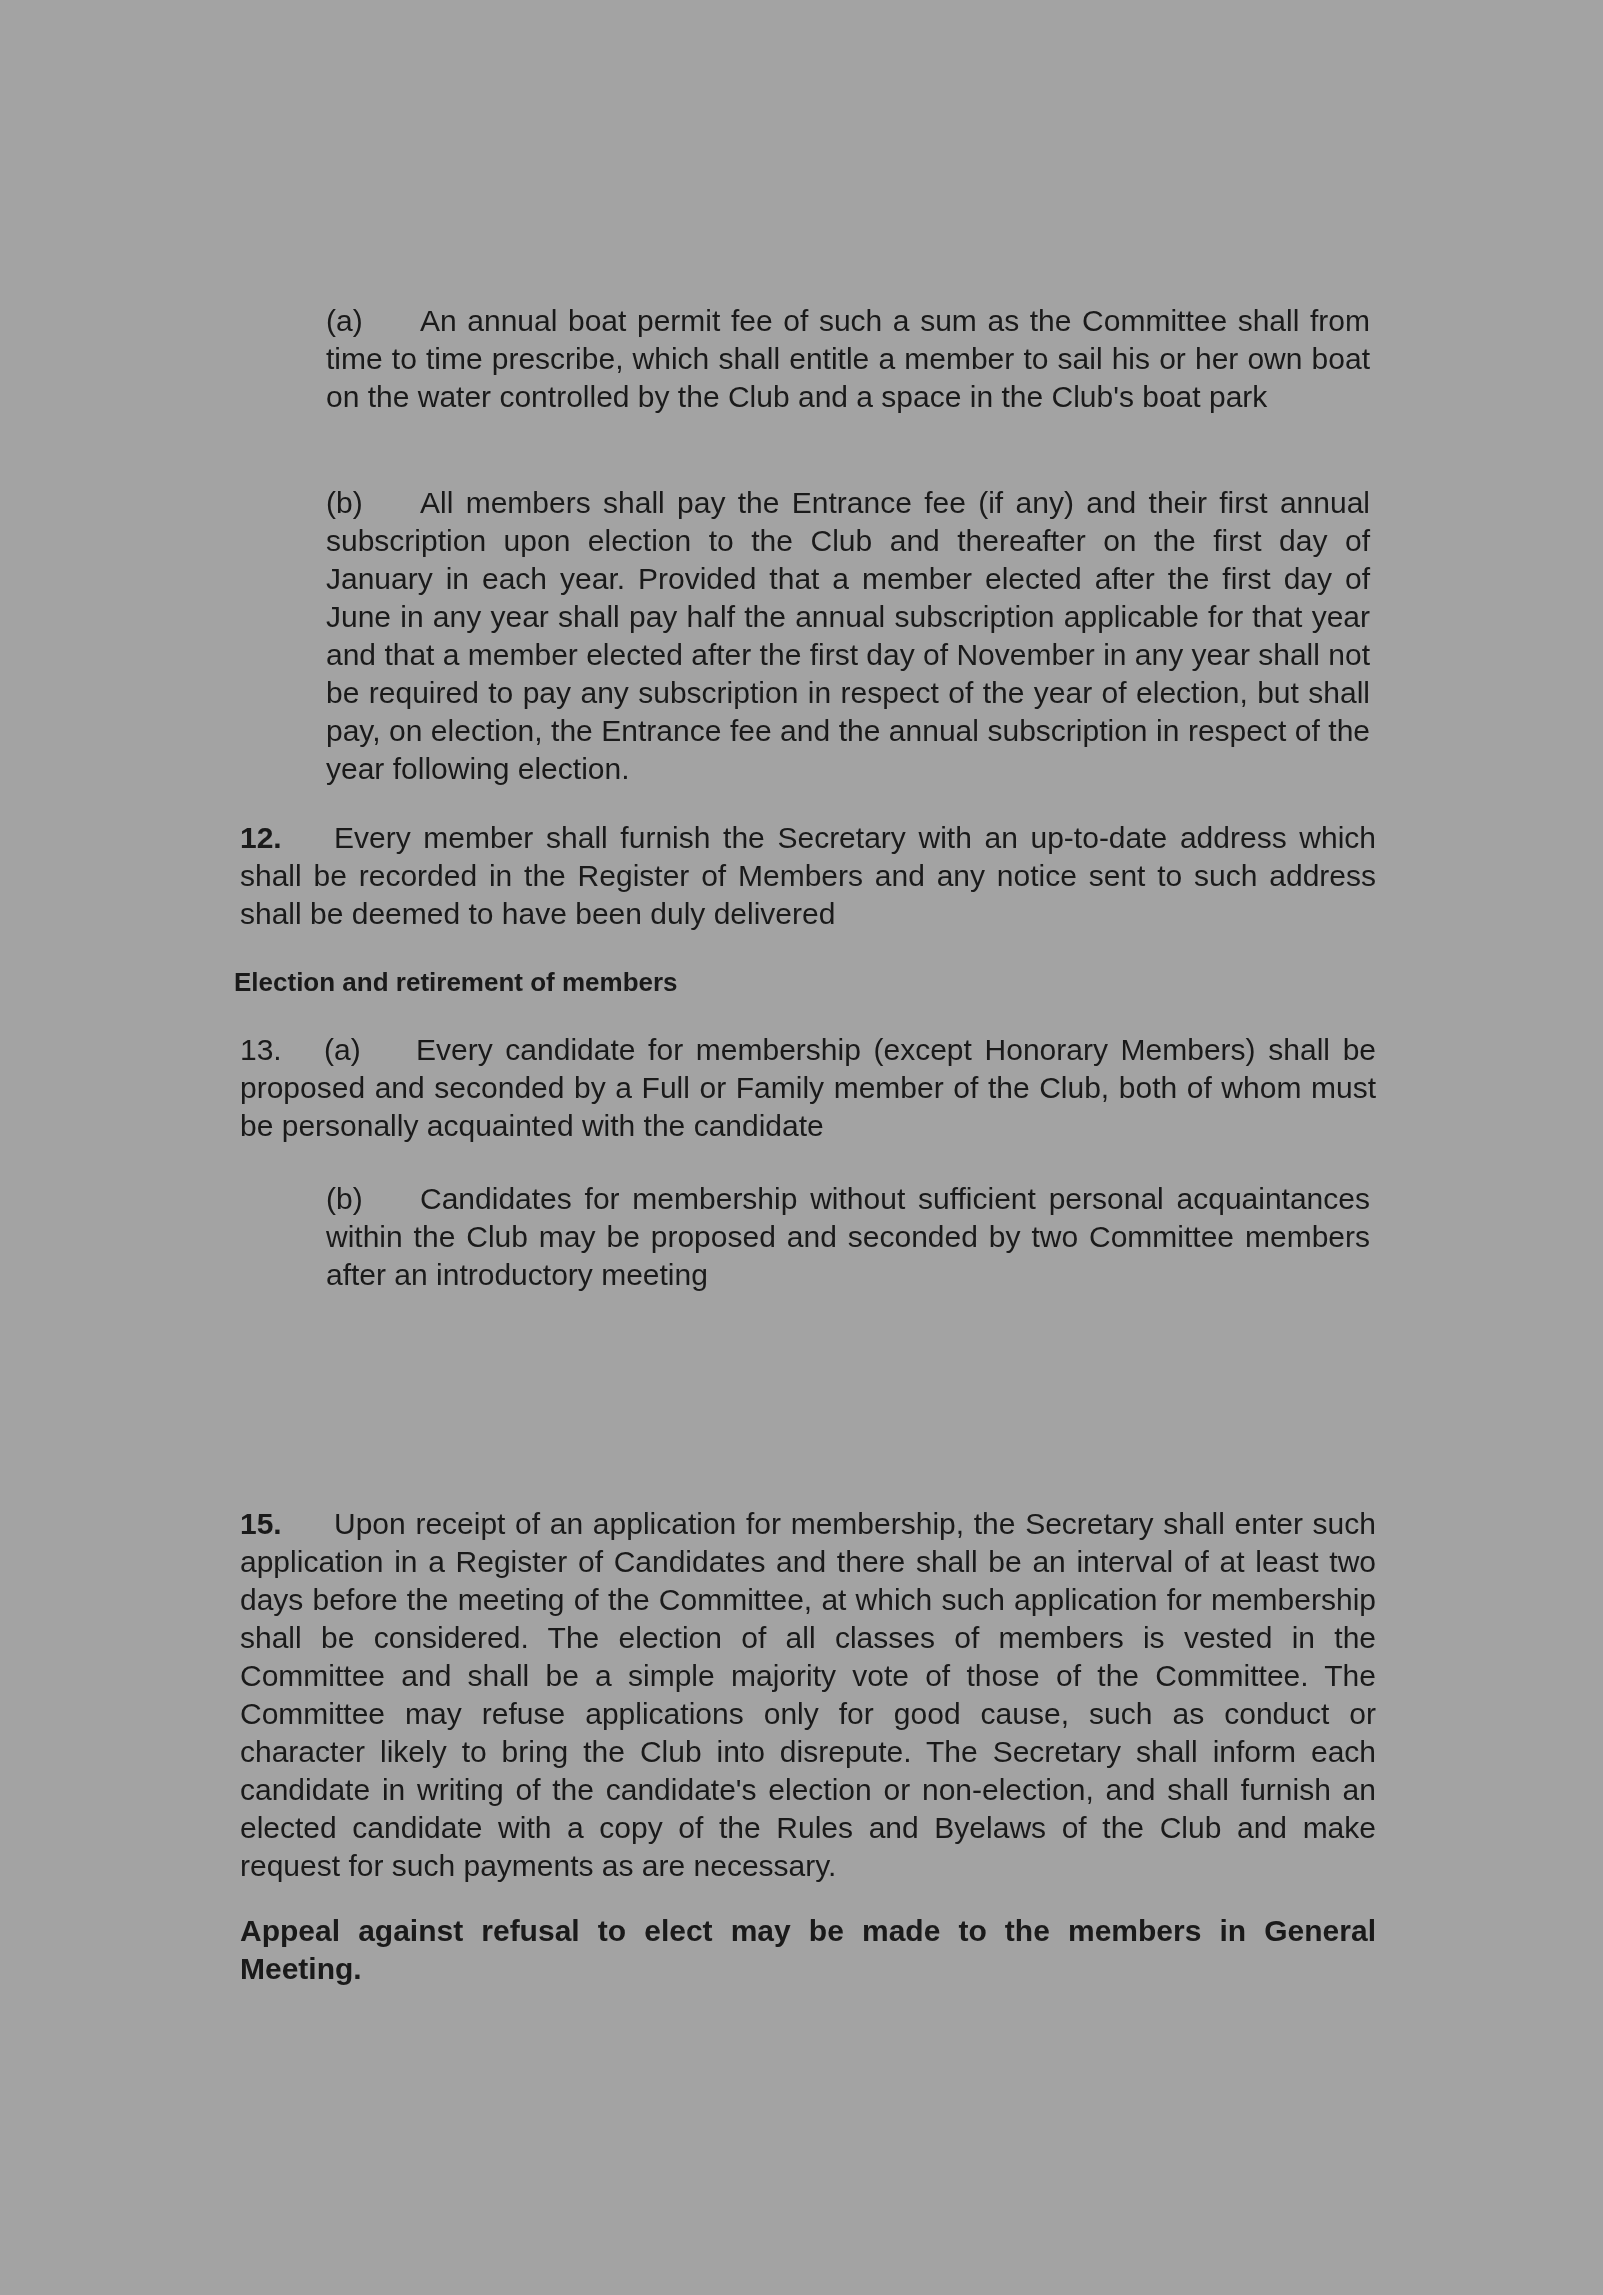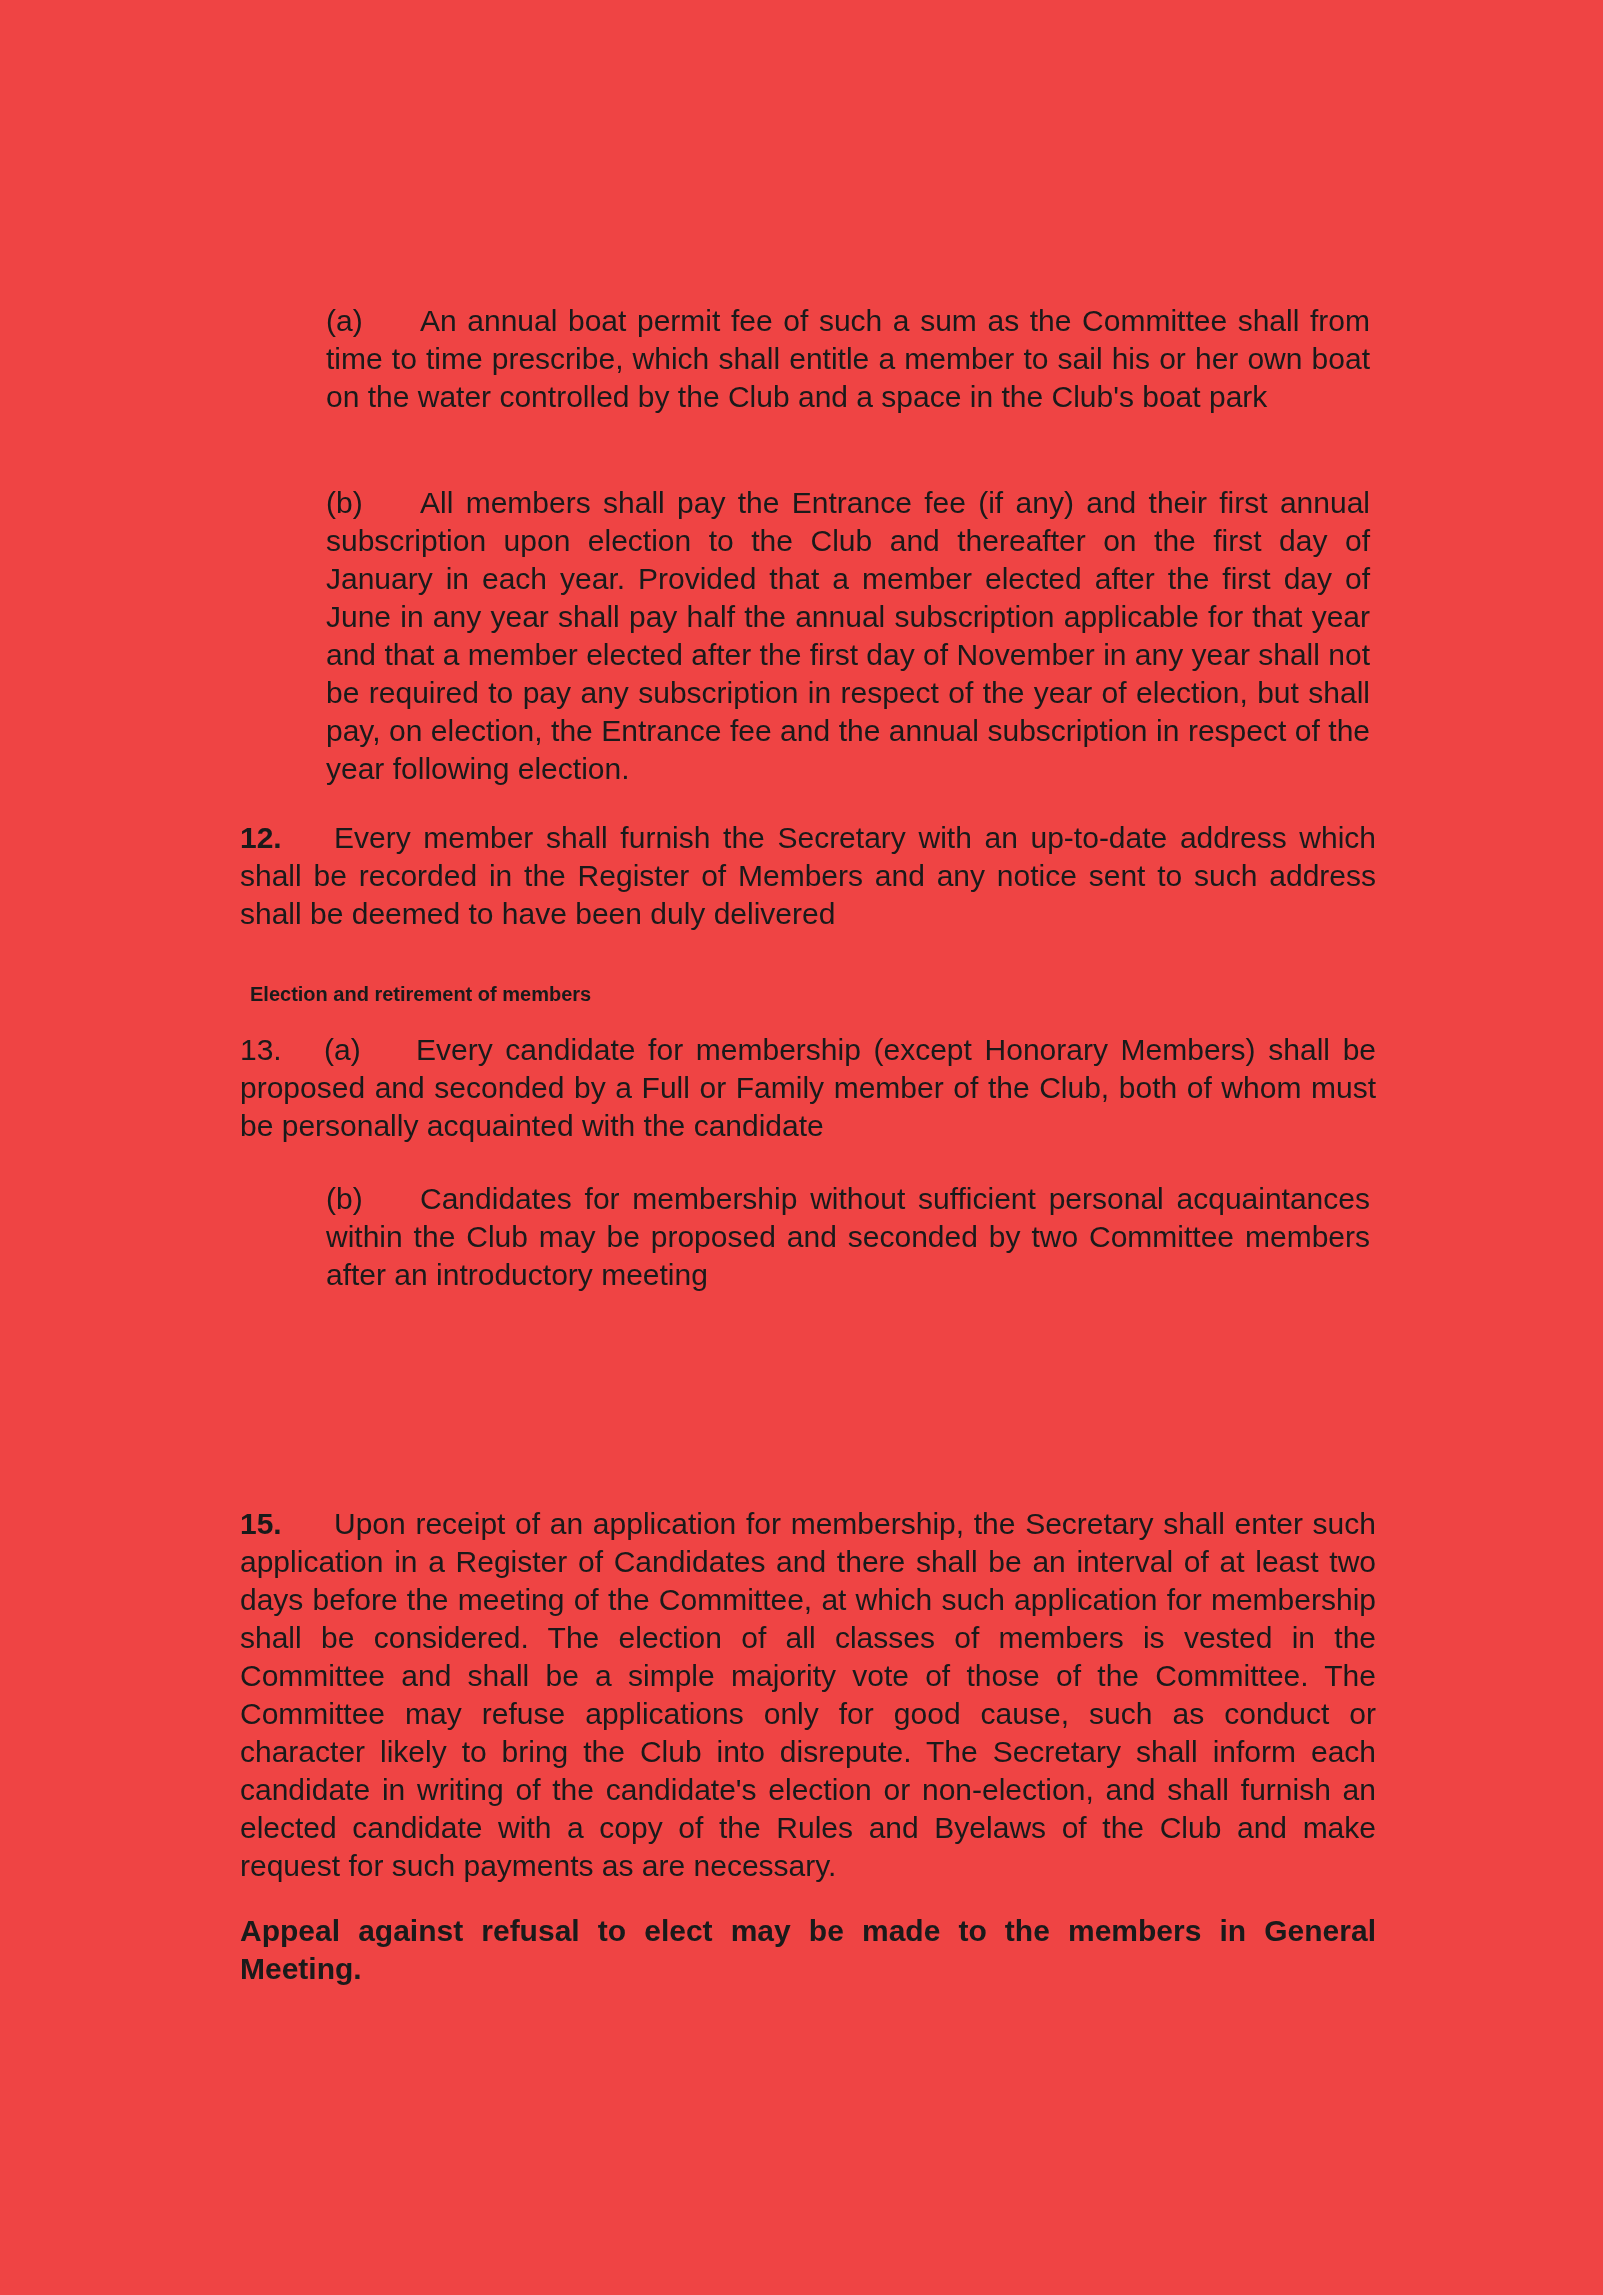--- a/index.html
+++ b/index.html
@@ -1,33 +1,33 @@
 <!DOCTYPE html>
 <html style="font-size:13.4px"><head>
 <meta charset="utf-8">
 <style>
   html, body { margin: 0; padding: 0; background: #ffffff; }
   body {
     width: 1603px; height: 2295px; position: relative; overflow: hidden;
     font-family: "Liberation Sans", sans-serif; color: #1a1a1a;
   }
-  .page { position: absolute; left: 0; top: 0; width: 1603px; height: 2295px; background: #ef4444; }
+  .page { position: absolute; left: 0; top: 0; width: 1603px; height: 2295px; background: #a3a3a3; }
   .para {
     position: absolute; font-size: 30px; line-height: 38px;
     text-align: justify; margin: 0;
   }
   .indent { left: 326px; width: 1044px; }
   .full { left: 240px; width: 1136px; }
   .label { display: inline-block; }
   .label-sub { width: 94px; }
   .label-num { font-weight: bold; width: 94px; }
   .label-num13 { font-weight: normal; width: 84px; }
   .label-sub13 { width: 92px; }
   .heading {
-    position: absolute; left: 234px; top: 967px; font-size: 20px; font-weight: bold; margin: 16px;
+    position: absolute; left: 234px; top: 967px; font-size: 26px; font-weight: bold; margin: 0;
   }
   .last { text-align-last: left; }
 </style>
 </head>
 <body>
 
 <div class="page">
 
   <p class="para indent last" style="top:302px;">
     <span class="label label-sub">(a)</span><span>An annual boat permit fee of such a sum as the Committee shall from time to time prescribe, which shall entitle a member to sail his or her own boat on the water controlled by the Club and a space in the Club's boat park</span>

